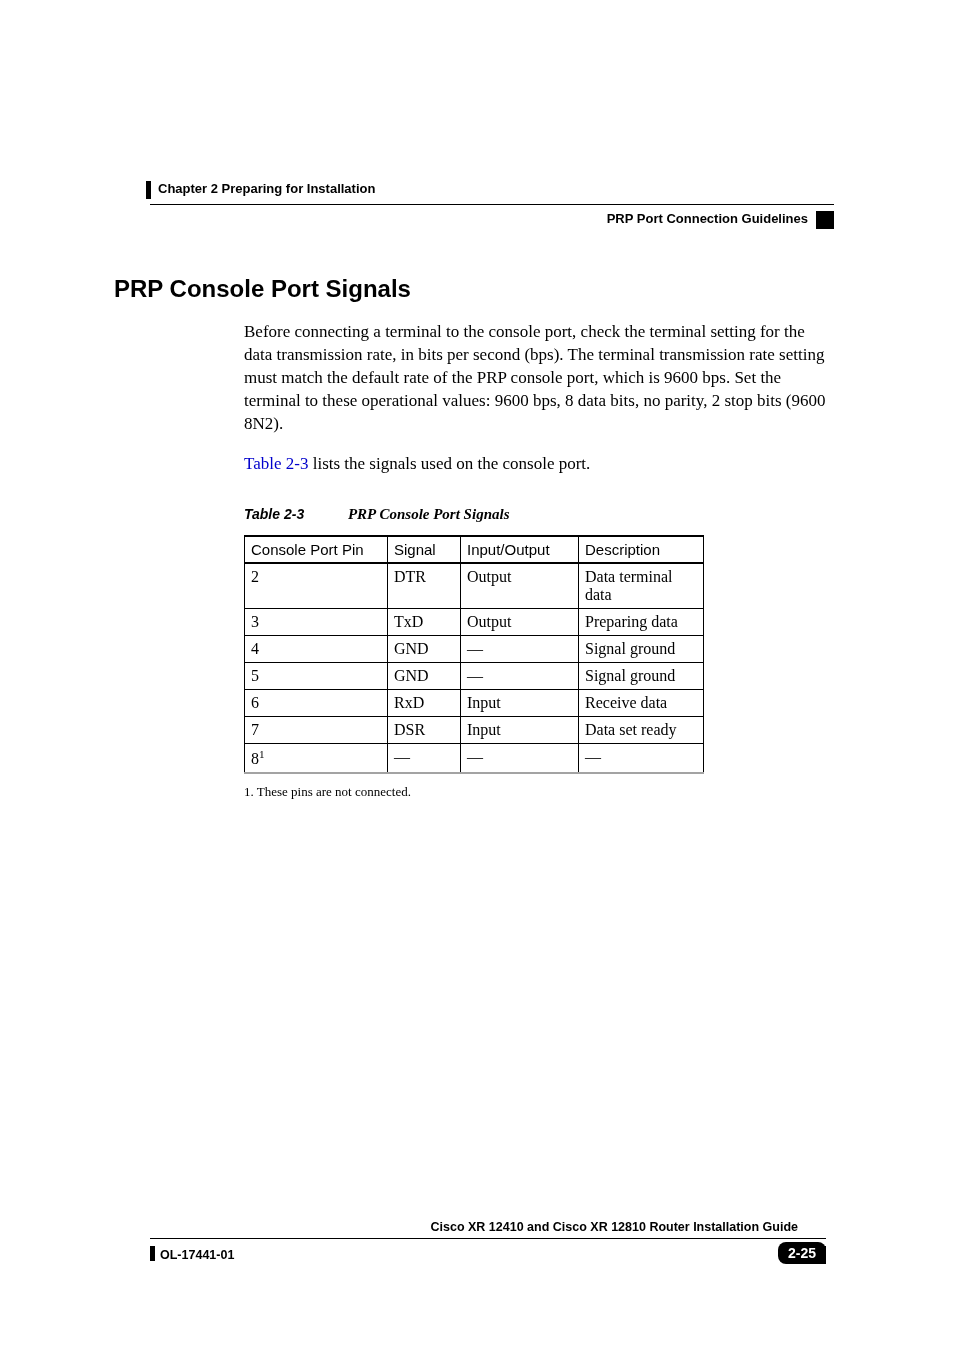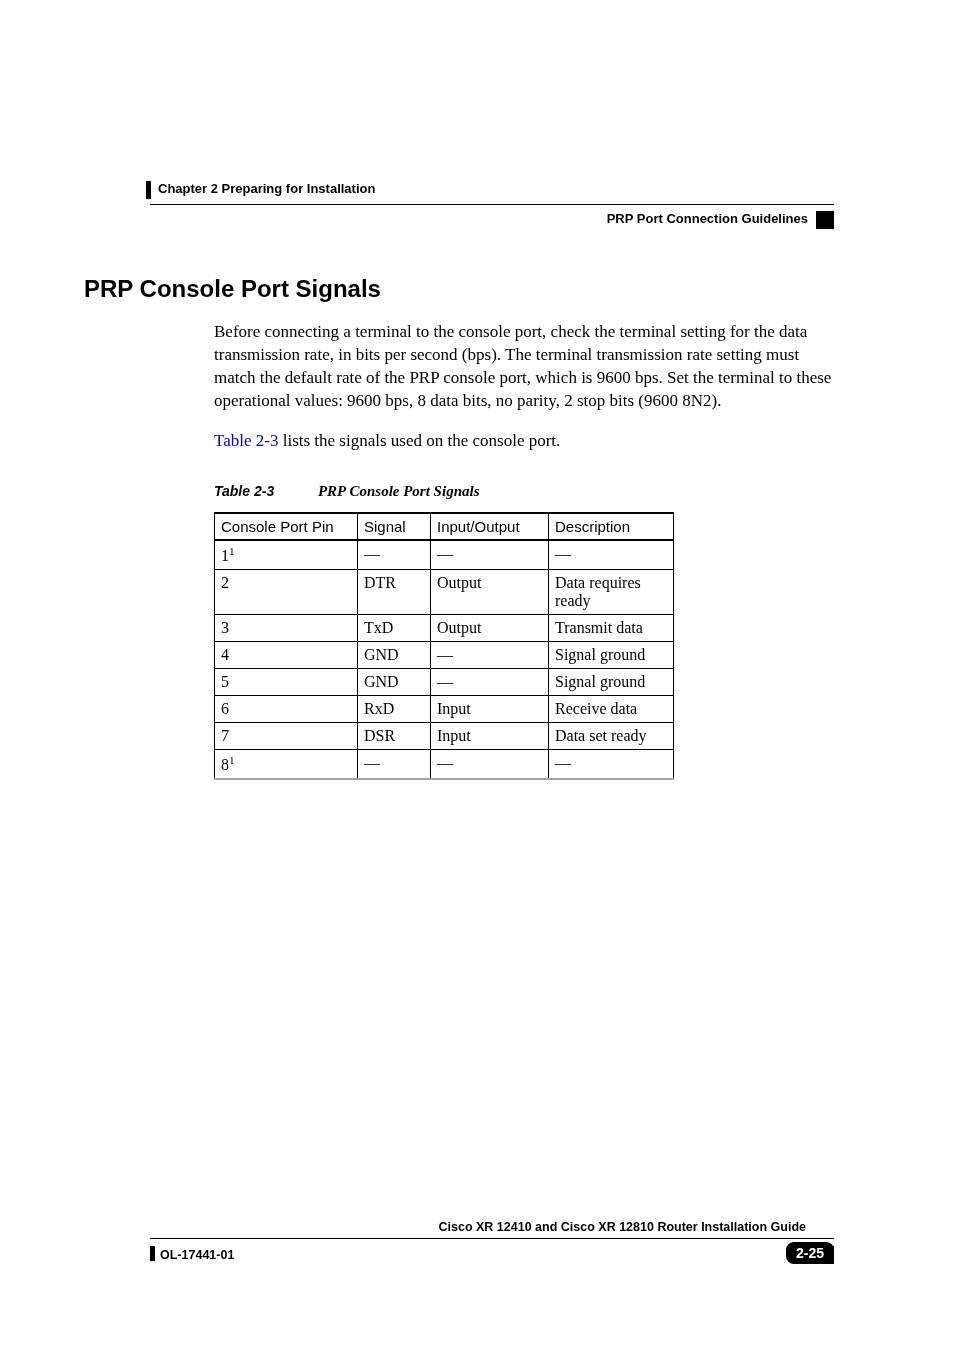--- a/index.html
+++ b/index.html
@@ -6,21 +6,21 @@
     margin: 0;
     padding: 0;
     background: #fff;
     font-family: "Times New Roman", Times, serif;
     width: 954px;
     height: 1351px;
     position: relative;
     color: #000;
   }
   .page {
-    padding: 180px 120px 0 84px;
+    padding: 180px 120px 0 114px;
     position: relative;
   }
   .header-rule-top {
     position: absolute;
     top: 204px;
     left: 150px;
     right: 120px;
     border-top: 1px solid #000;
   }
   .header-left {
@@ -120,21 +120,21 @@
     margin-top: 10px;
   }
   .sup {
     font-size: 0.7em;
     vertical-align: super;
   }
   .footer {
     position: absolute;
     bottom: 112px;
     left: 150px;
-    right: 120px;
+    right: 128px;
   }
   .footer-rule {
     border-top: 1px solid #000;
   }
   .footer-title {
     position: absolute;
     right: 28px;
     top: -18px;
     font-family: Arial, Helvetica, sans-serif;
     font-size: 12.5px;
@@ -204,36 +204,30 @@
     <thead>
       <tr>
         <th style="width:130px;">Console Port Pin</th>
         <th style="width:60px;">Signal</th>
         <th style="width:105px;">Input/Output</th>
         <th>Description</th>
       </tr>
     </thead>
     <tbody>
       <tr>
-        <td><span>1</span><span class="sup">1</span></td>
-        <td>—</td>
-        <td>—</td>
-        <td>—</td>
-      </tr>
-      <tr>
         <td>2</td>
         <td>DTR</td>
         <td>Output</td>
-        <td>Data requires ready</td>
+        <td>Data terminal data</td>
       </tr>
       <tr>
         <td>3</td>
         <td>TxD</td>
         <td>Output</td>
-        <td>Transmit data</td>
+        <td>Preparing data</td>
       </tr>
       <tr>
         <td>4</td>
         <td>GND</td>
         <td>—</td>
         <td>Signal ground</td>
       </tr>
       <tr>
         <td>5</td>
         <td>GND</td>
@@ -254,20 +248,21 @@
       </tr>
       <tr>
         <td><span>8</span><span class="sup">1</span></td>
         <td>—</td>
         <td>—</td>
         <td>—</td>
       </tr>
     </tbody>
   </table>
 
+  <div class="footnote">1.   These pins are not connected.</div>
 
 </div>
 
 <div class="footer">
   <div class="footer-title">Cisco XR 12410 and Cisco XR 12810 Router Installation Guide</div>
   <div class="footer-rule"></div>
   <div class="footer-left-marker"></div>
   <div class="footer-left">OL-17441-01</div>
   <div class="footer-right-marker"></div>
   <div class="page-box">2-25</div>

